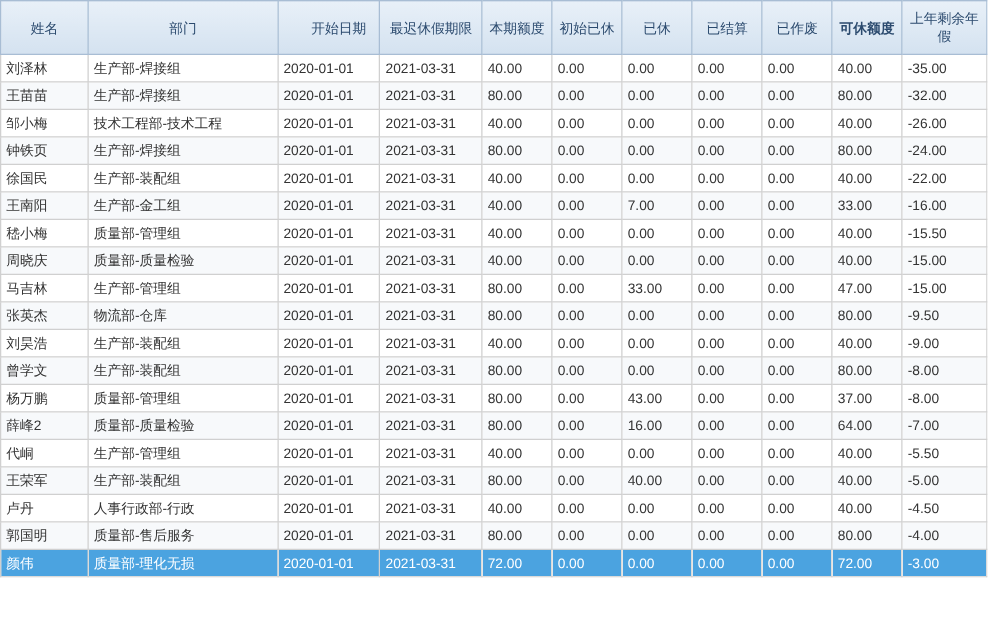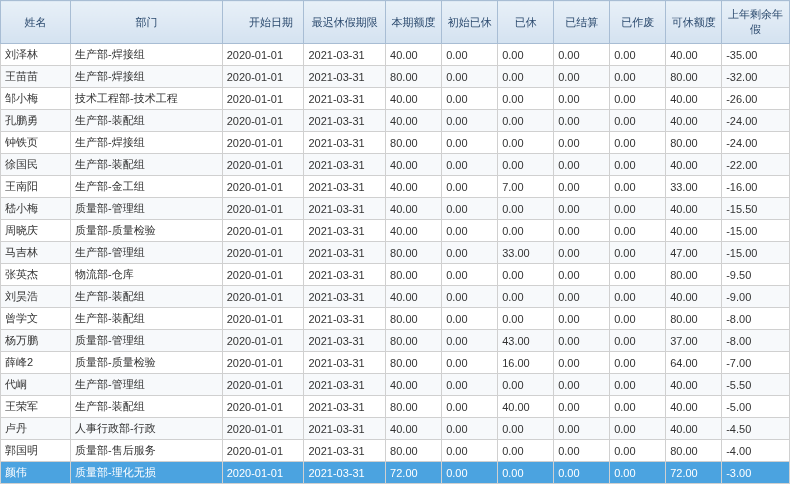--- a/index.html
+++ b/index.html
@@ -53,21 +53,21 @@
     }
     .col-name { width: 60px; }
     .col-dept { width: 130px; }
     .col-start { width: 70px; padding-left: 20px; }
     .col-deadline { width: 70px; font-family: Liberation Mono, monospace; }
     .col-quota { width: 48px; }
     .col-initial { width: 48px; margin-top: 12px; }
     .col-taken { width: 48px; text-align: center; }
     .col-settled { width: 48px; }
     .col-void { width: 48px; }
-    .col-avail { width: 48px; }
+    .col-avail { width: 48px; font-weight: bold; }
     .col-remain { width: 58px; }
   </style>
 </head>
 <body>
 
 <table>
   <thead>
     <tr>
       <th class="col-name">姓名</th>
       <th class="col-dept">部门</th>
@@ -116,33 +116,20 @@
         <td>2021-03-31</td>
         <td>40.00</td>
         <td>0.00</td>
         <td>0.00</td>
         <td>0.00</td>
         <td>0.00</td>
         <td>40.00</td>
         <td>-26.00</td>
       </tr>
       <tr>
-        <td>孔鹏勇</td>
-        <td>生产部-装配组</td>
-        <td>2020-01-01</td>
-        <td>2021-03-31</td>
-        <td>40.00</td>
-        <td>0.00</td>
-        <td>0.00</td>
-        <td>0.00</td>
-        <td>0.00</td>
-        <td>40.00</td>
-        <td>-24.00</td>
-      </tr>
-      <tr>
         <td>钟铁页</td>
         <td>生产部-焊接组</td>
         <td>2020-01-01</td>
         <td>2021-03-31</td>
         <td>80.00</td>
         <td>0.00</td>
         <td>0.00</td>
         <td>0.00</td>
         <td>0.00</td>
         <td>80.00</td>

